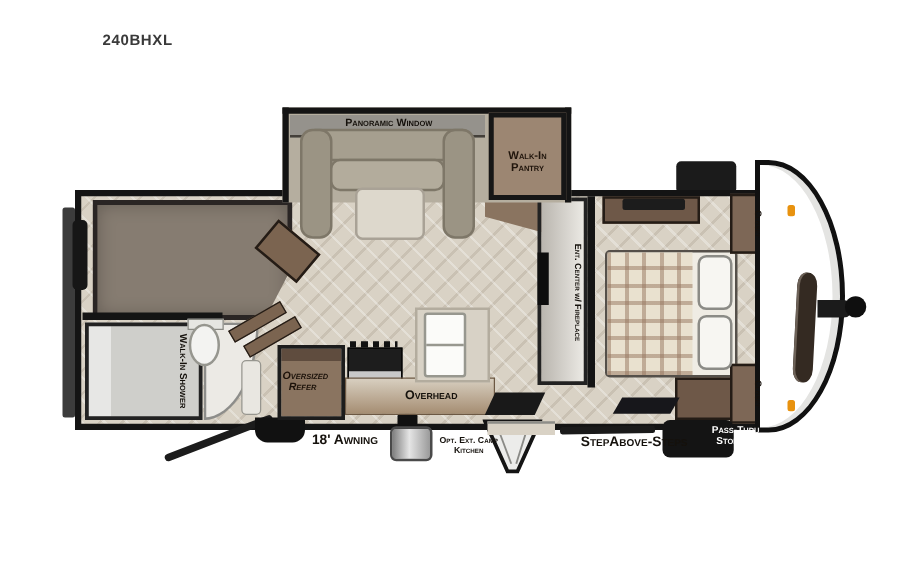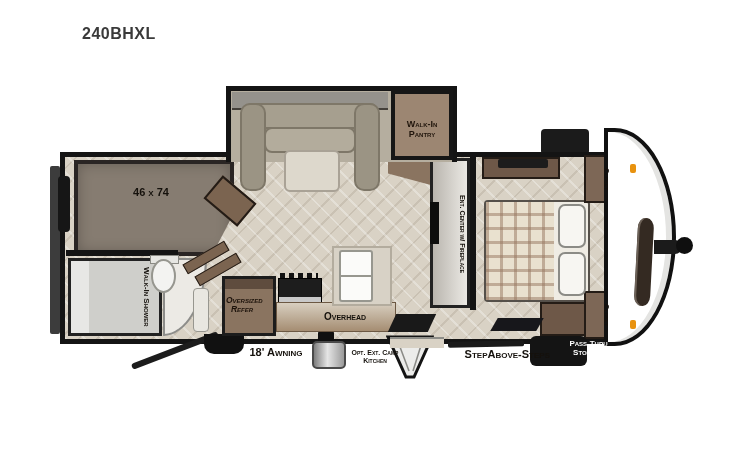--- a/index.html
+++ b/index.html
@@ -7,21 +7,21 @@
          font-family:"Liberation Sans",sans-serif;}
   .abs{position:absolute;}
 
   
   .lbl{position:absolute;font-weight:700;font-variant:small-caps;
        color:var(--label-ink,#15110c);line-height:1.1;text-align:center;z-index:7;
        white-space:nowrap;}
   .wrap{white-space:normal;}
   .vlabel{writing-mode:vertical-rl;text-orientation:mixed;}
 
-  .model-title{position:absolute;left:82px;top:25px;font-size:16px;font-weight:600;
+  .model-title{position:absolute;left:82px;top:25px;font-size:12px;font-weight:600;
        color:#3a3a3a;letter-spacing:.5px;z-index:8;}
 
   
   .body-shell{left:60px;top:152px;width:558px;height:192px;box-sizing:border-box;
       border:5px solid var(--wall,#141414);z-index:1;
       background-color:var(--floor,#d9d2c5);
       background-image:
         repeating-linear-gradient(45deg,rgba(255,255,255,.30) 0 2px,transparent 2px 13px),
         repeating-linear-gradient(-45deg,rgba(120,105,85,.16) 0 2px,transparent 2px 13px);}
   .rear-bumper{left:50px;top:166px;width:10px;height:168px;background:#3c3c3c;z-index:0;border-radius:2px;}
@@ -168,32 +168,32 @@
 <div class="stage">
 
   <div class="model-title">240BHXL</div>
 
   <div class="abs rear-bumper"></div>
   <div class="abs body-shell"></div>
 
   <div class="abs slide-out"></div>
   <div class="abs window-band"></div>
   <div class="abs window-glass"></div>
+  <div class="lbl lbl-panoramic">Panoramic Window</div>
   <div class="sofa-part sofa-back"></div>
   <div class="sofa-part sofa-arm-l"></div>
   <div class="sofa-part sofa-arm-r"></div>
   <div class="sofa-part sofa-seat"></div>
   <div class="sofa-part sofa-table"></div>
 
   <div class="abs pantry"></div>
   <div class="lbl wrap lbl-pantry">Walk-In Pantry</div>
   <div class="abs pantry-corner"></div>
 
   <div class="abs bunk"></div>
-  <div class="lbl lbl-bunk-size">46 x 74</div>
   <div class="abs bunk-window"></div>
   <div class="abs bunk-step-wedge"></div>
 
   <div class="abs bath-wall"></div>
   <div class="abs shower"></div>
   <div class="lbl wrap vlabel lbl-shower">Walk-In Shower</div>
   <div class="abs shower-door"></div>
   <div class="abs toilet-tank"></div>
   <div class="abs toilet-bowl"></div>
   <div class="abs hall-step1"></div>

